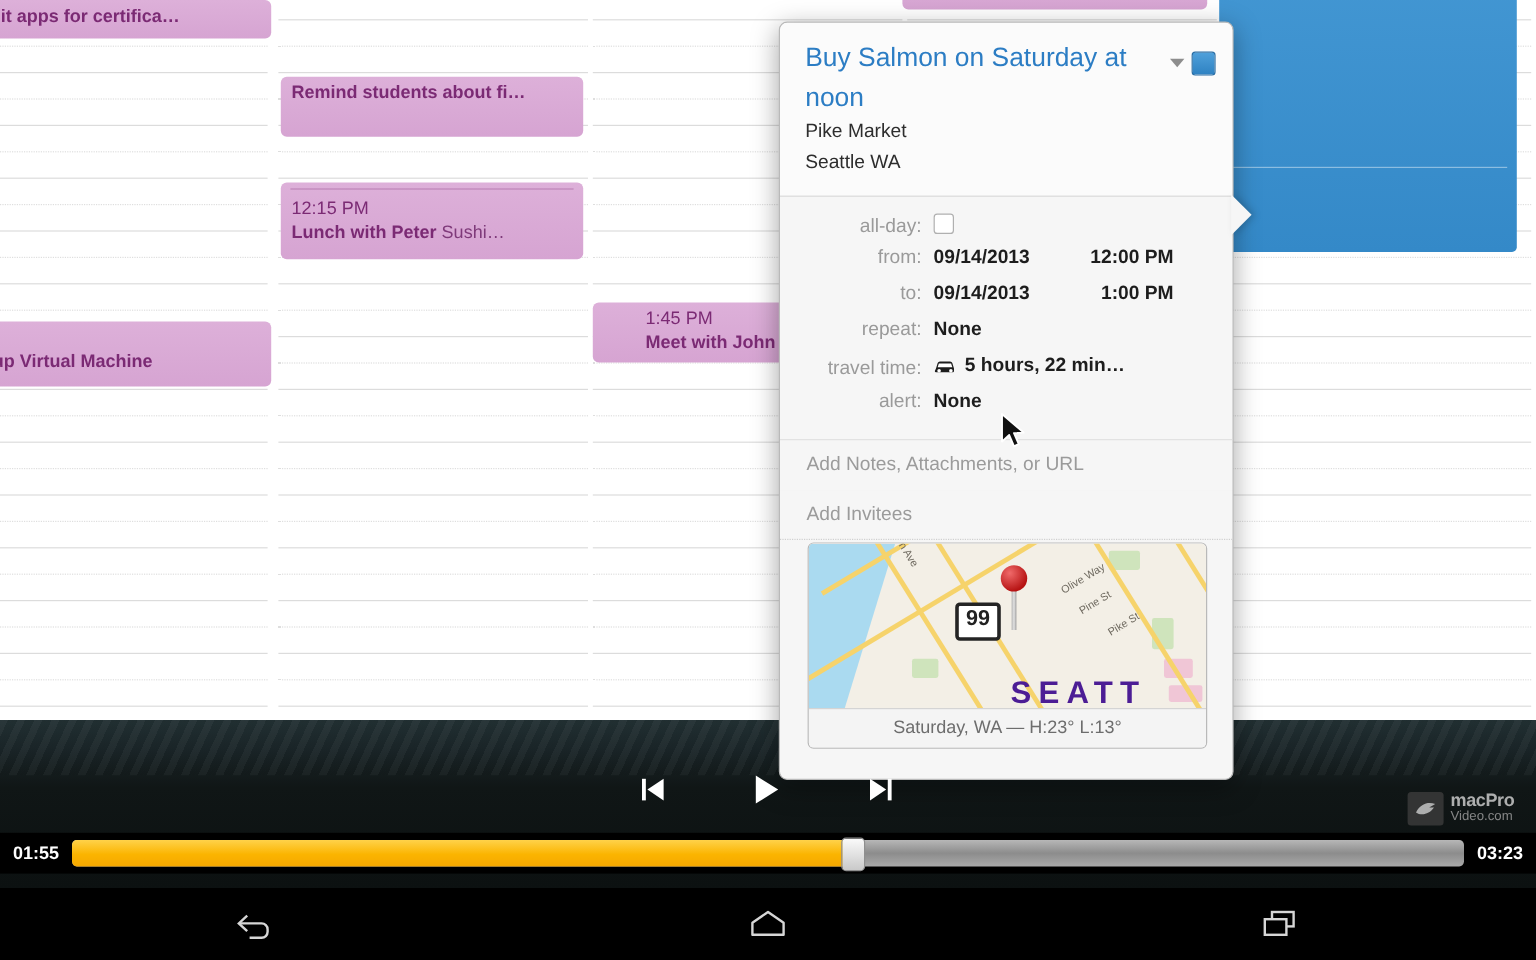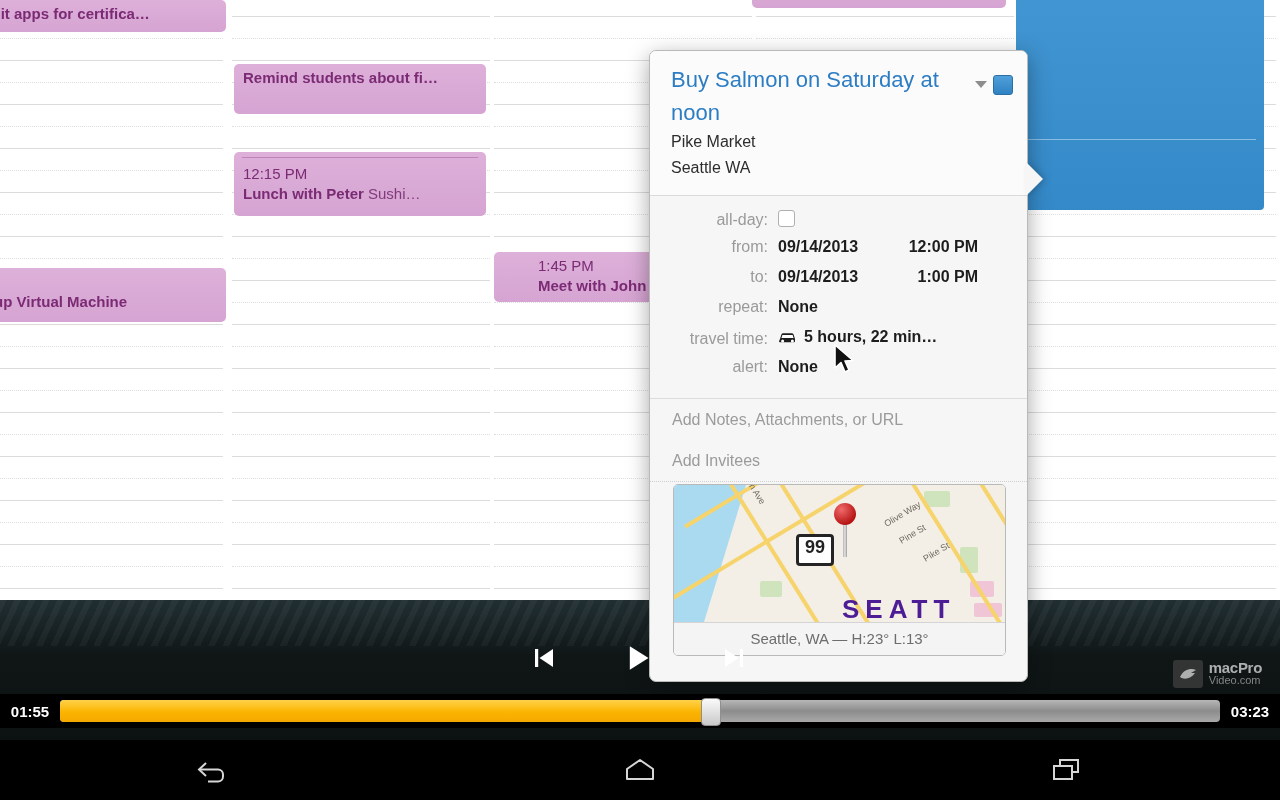--- a/index.html
+++ b/index.html
@@ -93,21 +93,20 @@
   #popover {
     position: absolute;
     left: 649px; top: 18px;
     width: 379px; height: 632px;
     background: #f6f6f6;
     border: 1px solid #b9b9b9;
     border-radius: 7px;
     box-shadow: 0 6px 22px rgba(0,0,0,0.35);
     overflow: hidden;
     box-sizing: border-box;
-    margin-top: 32px;
   }
   #popover-arrow {
     position: absolute;
     left: 1026px; top: 162px;
     width: 0; height: 0;
     border-top: 17px solid transparent;
     border-bottom: 17px solid transparent;
     border-left: 17px solid #f6f6f6;
     filter: drop-shadow(3px 0 3px rgba(0,0,0,0.18));
     z-index: 5;
@@ -682,21 +681,21 @@
 
           <div class="map-shield">99</div>
 
           <div class="map-pin">
             <div class="stick"></div>
             <div class="head"></div>
           </div>
 
           <div class="map-bigword">SEATT</div>
         </div>
-        <div class="map-footer">Seattle, WA — H:23° L:13°</div>
+        <div class="map-footer">Saturday, WA — H:23° L:13°</div>
       </div>
 
     </div>
 
     <div class="transport" id="btn-prev">
       <svg width="24" height="24" viewBox="0 0 24 24">
         <rect x="3" y="3" width="3.2" height="18" fill="#ffffff"></rect>
         <polygon points="21,3 21,21 7.5,12" fill="#ffffff"></polygon>
       </svg>
     </div>

